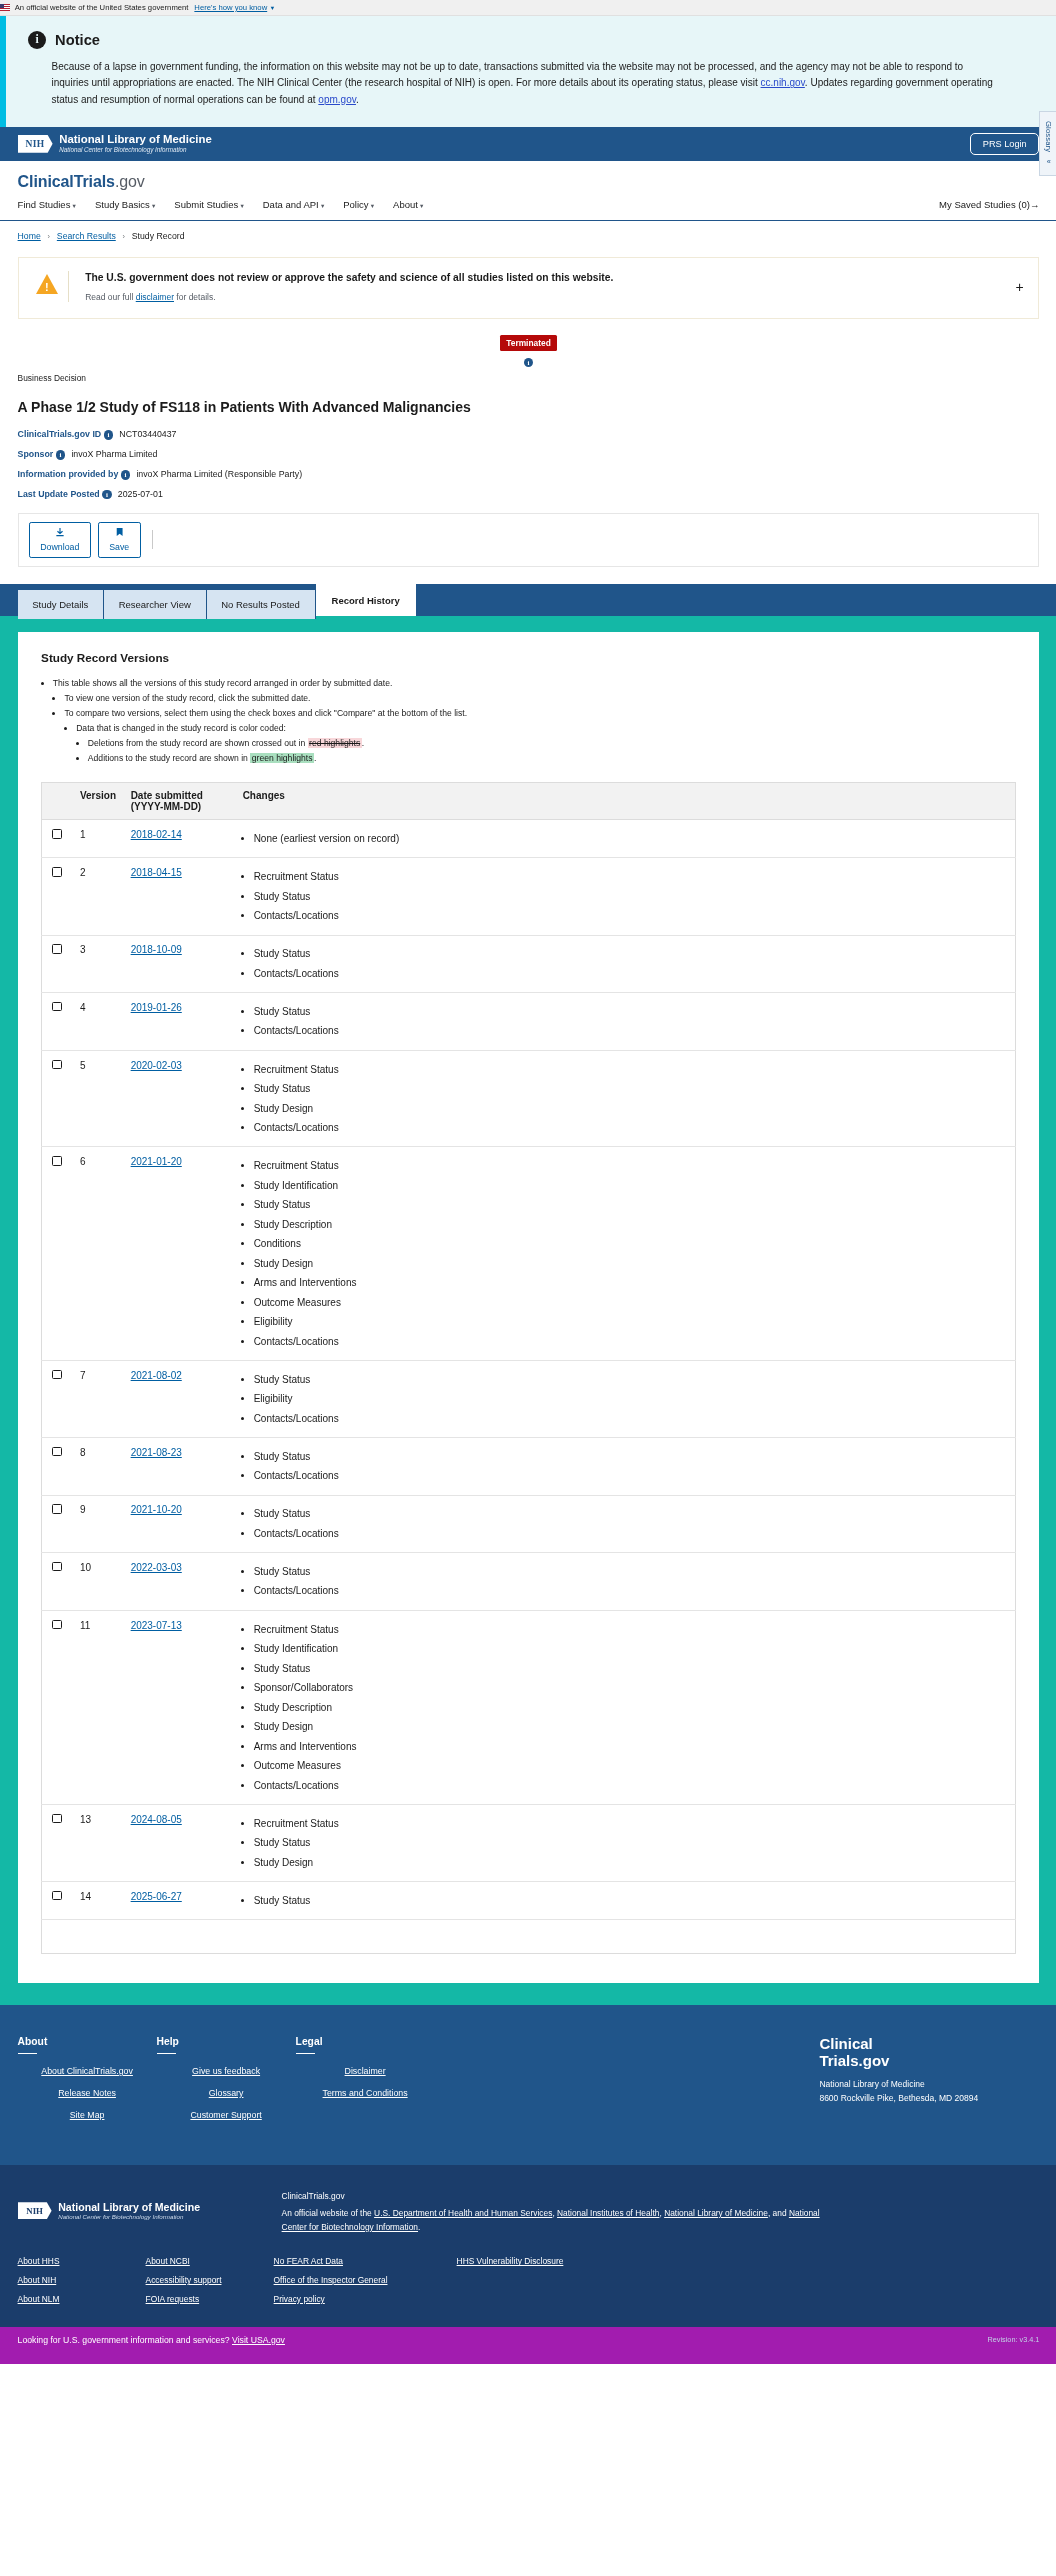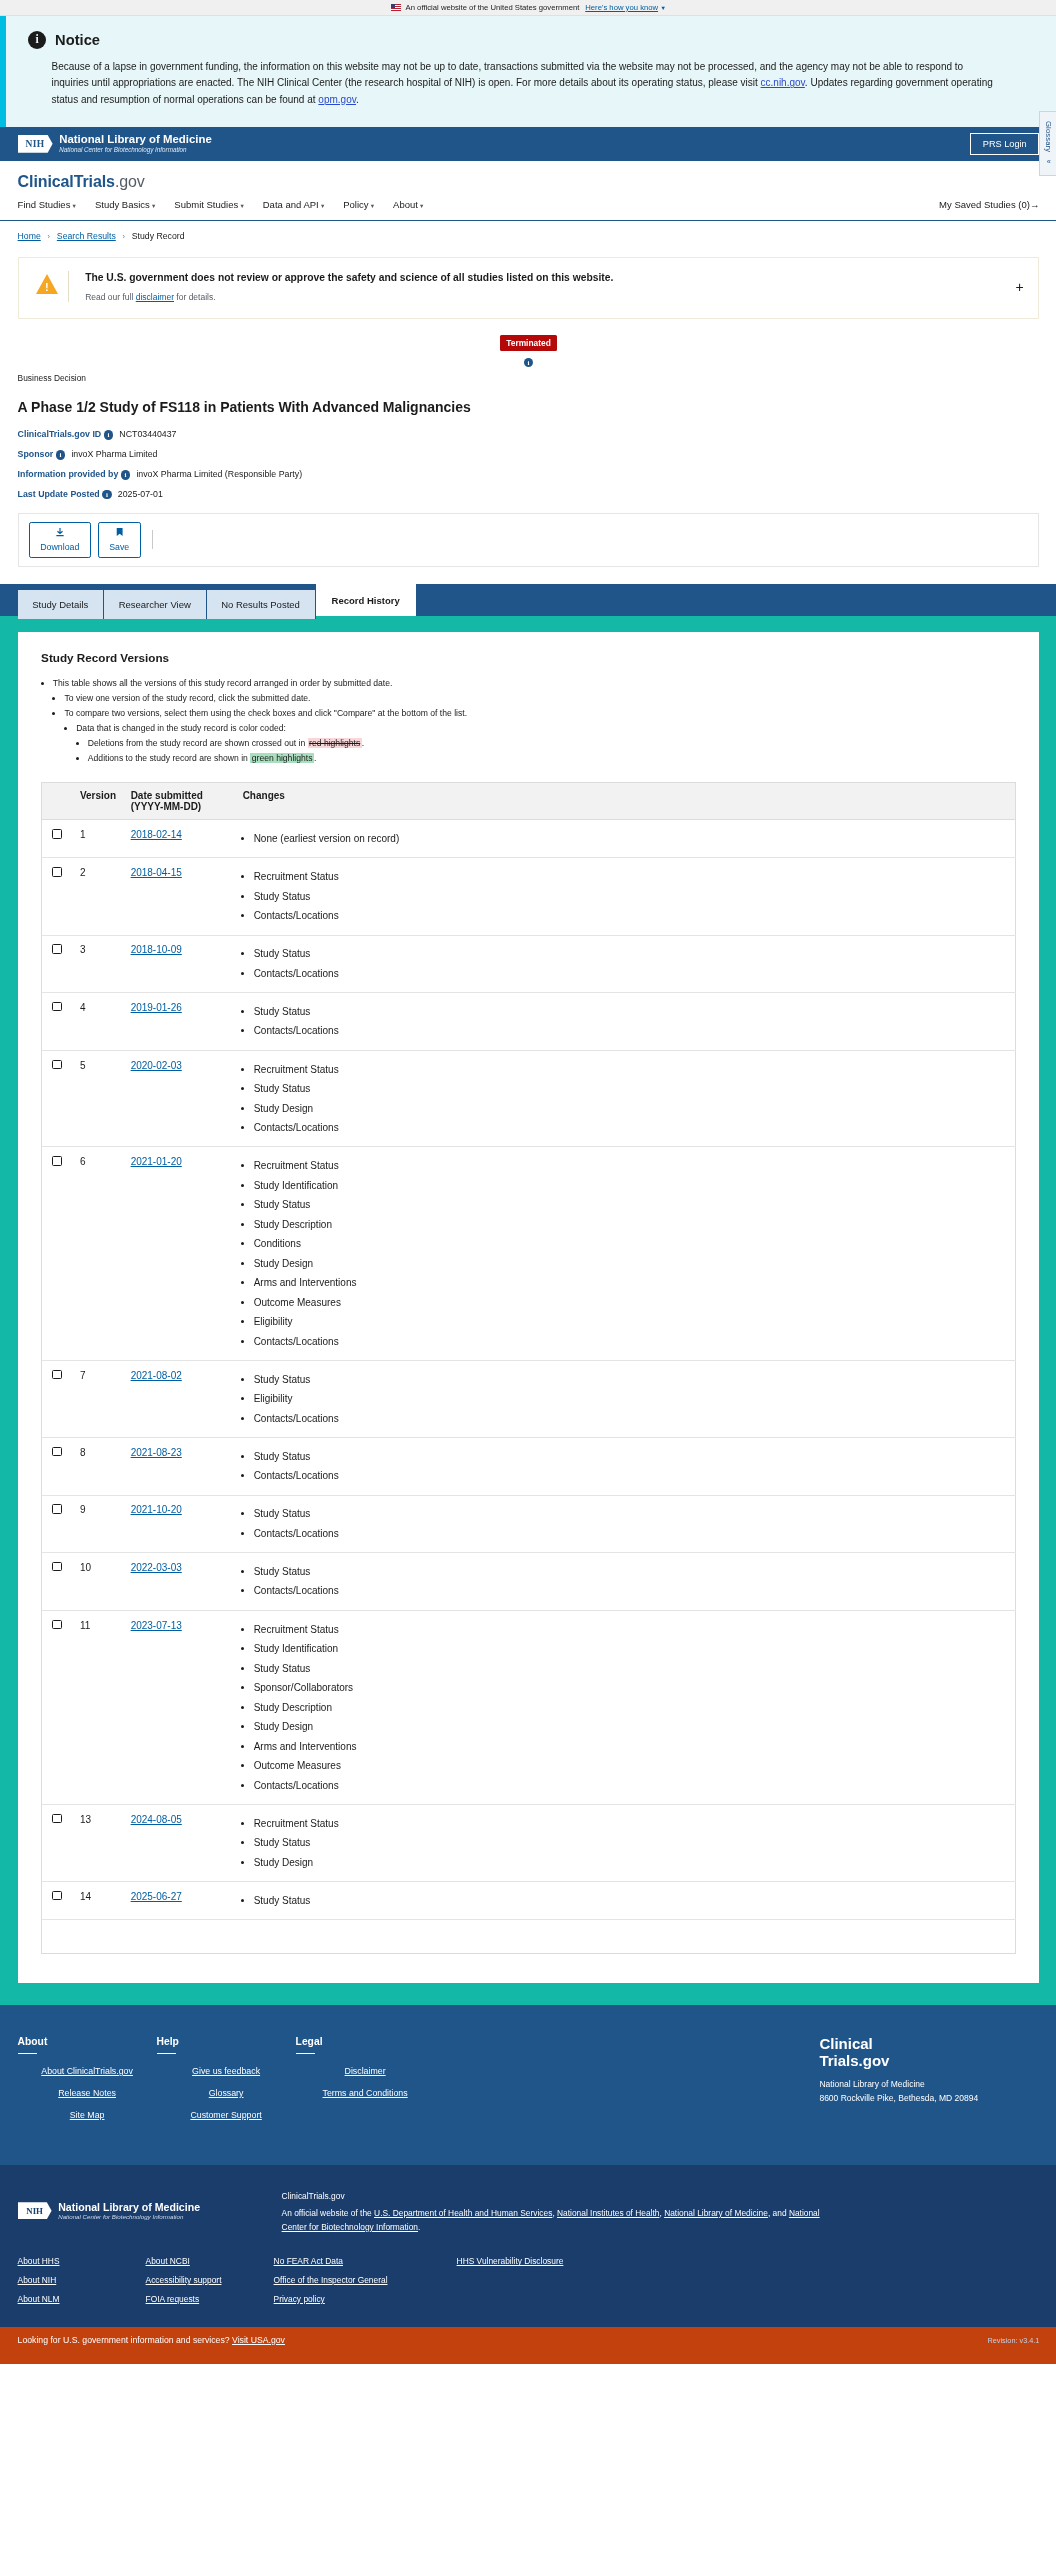--- a/index.html
+++ b/index.html
@@ -11,21 +11,21 @@
     color: #1b1b1b;
     -webkit-font-smoothing: antialiased;
   }
 
   
   .usa-banner {
     background: #f0f0f0;
     height: 16px;
     display: flex;
     align-items: center;
-    justify-content: center;
+    justify-content: flex-start;
     font-size: 7.7px;
     color: #1b1b1b;
     border-bottom: 0.7px solid #e0e0e0;
   }
   .usa-banner .flag {
     display: inline-block;
     width: 10.3px; height: 6.6px;
     margin-right: 4.4px;
     position: relative;
     background: linear-gradient(to bottom,
@@ -82,21 +82,21 @@
   }
   .nlm-text-main { color:#fff; font-size: 11.4px; font-weight: 600; line-height: 1.1; }
   .nlm-text-sub { color:#dfe9f3; font-size: 6.3px; font-style: italic; line-height: 1.3; }
   .prs-login {
     margin-left: auto;
     border: 0.7px solid #ffffff;
     color: #ffffff;
     background: transparent;
     font-size: 9.2px;
     padding: 5.1px 11.7px;
-    border-radius: 0;
+    border-radius: 5px;
     cursor: pointer;
     font-family: "Liberation Sans", sans-serif;
   }
   
   .glossary-rail {
     position: absolute; right: 0; top: -16px;
     width: 17.6px; height: 65px;
     background: #eff4f9; border: 0.7px solid #c9d6e3; border-right: none;
     display: flex; flex-direction: column; align-items: center; justify-content: center;
     gap: 4.4px; z-index: 30;
@@ -317,22 +317,22 @@
   .fagency .f-sitename { display:block; margin-bottom: 2.9px; }
 
   .footer-links { background: #1b3d6b; padding: 2.9px 17.6px 14.7px 17.6px; display: flex; }
   .flcol { width: 128px; }
   .flcol.wide { width: 183px; }
   .footer-links a {
     display: block; color:#ffffff; font-size: 8.4px;
     text-decoration: underline; margin-bottom: 8.8px;
   }
   .footer-bottom {
-    background: #c2410c; padding: 7.3px 17.6px 19px 17.6px;
-    display:flex; align-items: flex-end;
+    background: #a21caf; padding: 7.3px 17.6px 19px 17.6px;
+    display:flex; 
   }
   .footer-bottom .usagov { color:#fff; font-size: 8.7px; }
   .footer-bottom .usagov a { color:#fff; text-decoration: underline; }
   .footer-bottom .revision { margin-left:auto; color:#c2d2e6; font-size: 7.3px; }
 </style>
 </head>
 <body>
 
 <div class="usa-banner">
   <span class="flag"></span>

